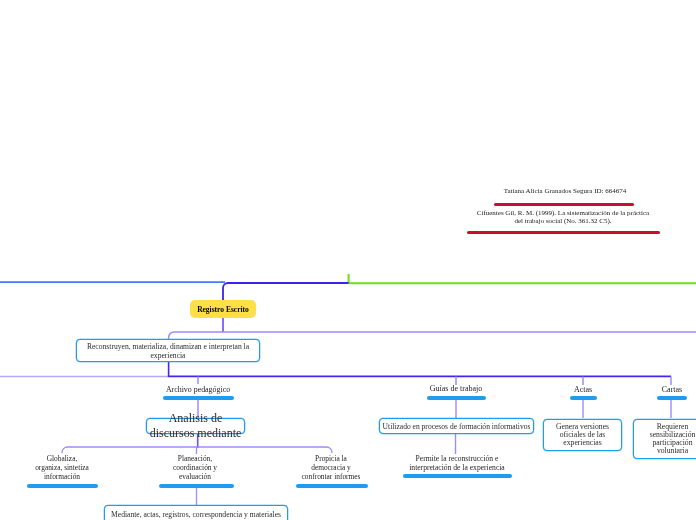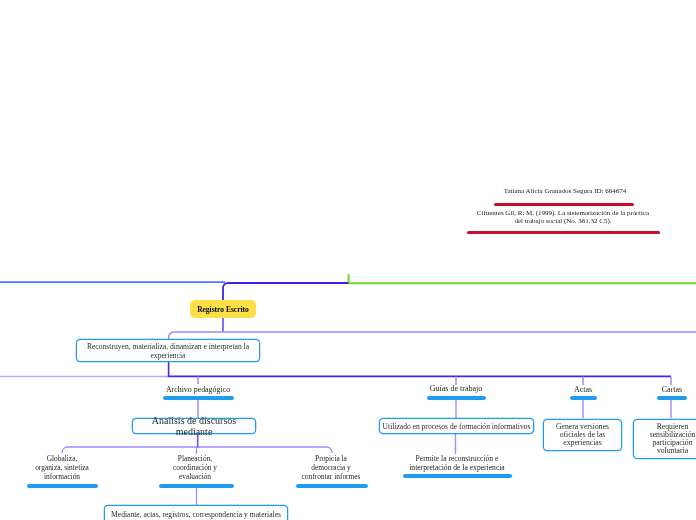--- a/index.html
+++ b/index.html
@@ -74,21 +74,21 @@
   <div class="pillbox whitebox" style="left:76px;top:339px;width:184px;height:23px;font-size:7.6px;line-height:8.8px;padding:2px 8px 0">
     <div>    <span>Reconstruyen, materializa, dinamizan e interpretan la</span><br><span>experiencia</span>
 </div>
   </div>
 
   <div class="plainlabel" style="left:148px;top:385px;width:100px;font-size:7.9px;">
     <span>Archivo pedagógico</span>
   </div>
   <div class="ul" style="left:163px;top:396px;width:71px;"></div>
 
-  <div class="pillbox whitebox" style="left:132px;top:418px;width:124px;height:16px;font-size:10px;">
+  <div class="pillbox whitebox" style="left:146px;top:418px;width:99px;height:16px;font-size:12px;">
     <span>Analisis de discursos mediante</span>
   </div>
 
   <div class="plainlabel" style="left:12px;top:455px;width:100px;font-size:7.4px;line-height:8.8px;">
     <span>Globaliza,</span><br>
     <span>organiza, sintetiza</span><br>
     <span>información</span>
   </div>
   <div class="ul" style="left:27px;top:484px;width:71px;"></div>
 

